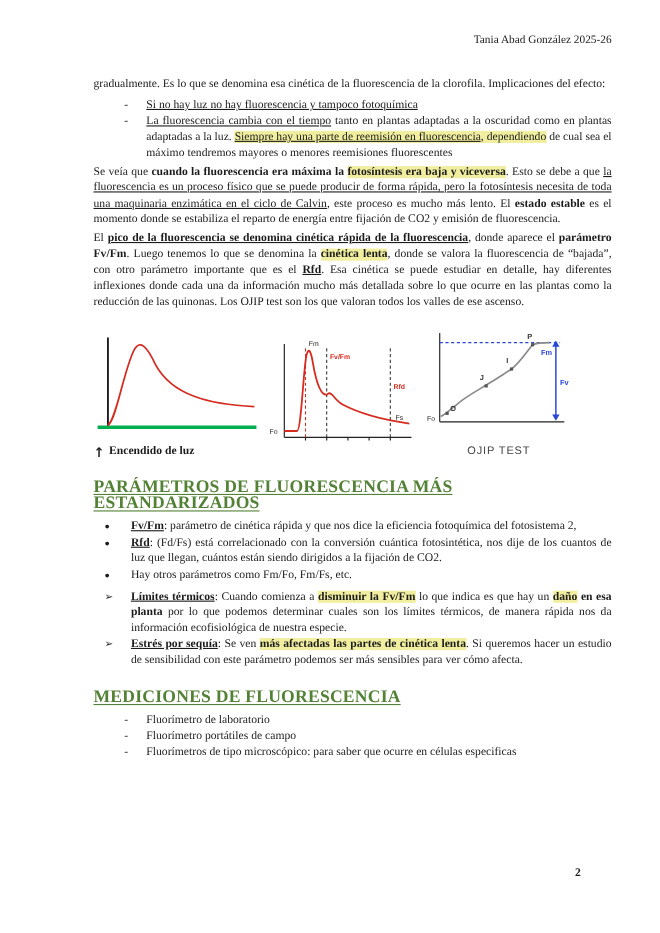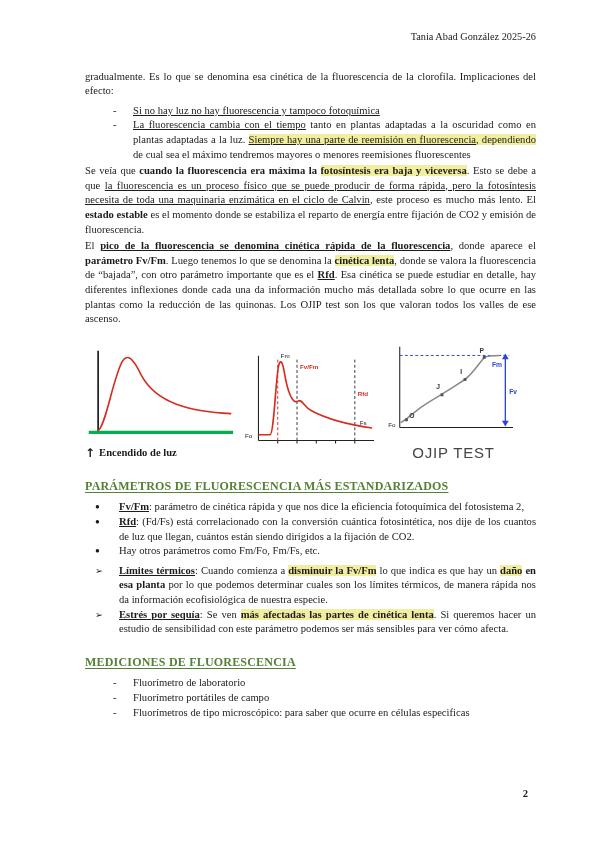--- a/index.html
+++ b/index.html
@@ -5,53 +5,53 @@
   * { margin: 0; padding: 0; box-sizing: border-box; }
   html, body { background: #ffffff; }
   .page {
     position: relative;
     width: 600px; height: 848px;
     background: #ffffff;
     font-family: "Liberation Serif", "DejaVu Serif", serif;
     font-size: 10.6px;
     line-height: 14.6px;
     color: #1b1b1b;
-    padding: 30px 64px 0 85px;
+    padding: 30px 44px 0 85px;
     overflow: hidden;
   }
   .header { text-align: right; font-size: 10.3px; }
   p.para { text-align: justify; margin-top: 2px; }
   p.mt-intro { margin-top: 25px; }
   .b  { font-weight: bold; }
   .u  { text-decoration: underline; }
   .hl { background: var(--highlight, #f1ef9f); }
   .list { margin-top: 5px; }
   .row { display: flex; }
   .indent-lg { padding-left: 28px; }
   .indent-sm { padding-left: 10px; }
   .marker { flex: 0 0 20px; width: 20px; }
   .indent-sm .marker { flex: 0 0 24px; width: 24px; }
   .marker-dot { font-size: 8px; }
   .marker-arrow { font-family: "DejaVu Sans", sans-serif; font-size: 9.5px; }
   .btext { flex: 1; text-align: justify; }
   .heading {
     color: var(--heading, #538135);
     font-weight: bold;
-    font-size: 12px;
+    font-size: 16px;
     letter-spacing: 0.2px;
     text-decoration: underline;
     text-underline-offset: 2px;
     margin-top: 18px;
     margin-bottom: 7px;
   }
   .figures { display: flex; align-items: flex-end; gap: 8px; margin-top: 16px; margin-bottom: 2px; }
   .fig { flex: 0 0 auto; }
   .fig1-caption { display: flex; align-items: center; gap: 4px; font-weight: bold; font-size: 10.6px; margin-top: 1px; }
   .up-arrow { font-family: "DejaVu Sans", sans-serif; font-weight: bold; font-size: 12px; }
-  .fig3-caption { text-align: center; font-family: "Liberation Sans", sans-serif; font-size: 15px; letter-spacing: 0.8px; color: #444; margin-top: 3px; }
+  .fig3-caption { text-align: center; font-family: "Liberation Sans", sans-serif; font-size: 10px; letter-spacing: 0.8px; color: #444; margin-top: 3px; }
   .page-number { position: absolute; right: 72px; bottom: 46px; font-weight: bold; font-size: 10.6px; }
 
   
   svg text { font-family: "Liberation Sans", "DejaVu Sans", sans-serif; }
   .axis-dark  { stroke: #1a1a1a; stroke-width: 1.8; }
   .axis-thin  { stroke: #222222; stroke-width: 1.1; }
   .line-green { stroke: var(--lightGreen, #00b050); stroke-width: 3.4; }
   .stroke-red { stroke: var(--curveRed, #d62b1f); stroke-width: 1.7; fill: none; }
   .dash-red   { stroke: var(--curveRed, #d62b1f); stroke-width: 1; stroke-dasharray: 3 2.4; }
   .dash-dark  { stroke: #333333; stroke-width: 1; stroke-dasharray: 3 2.4; }

